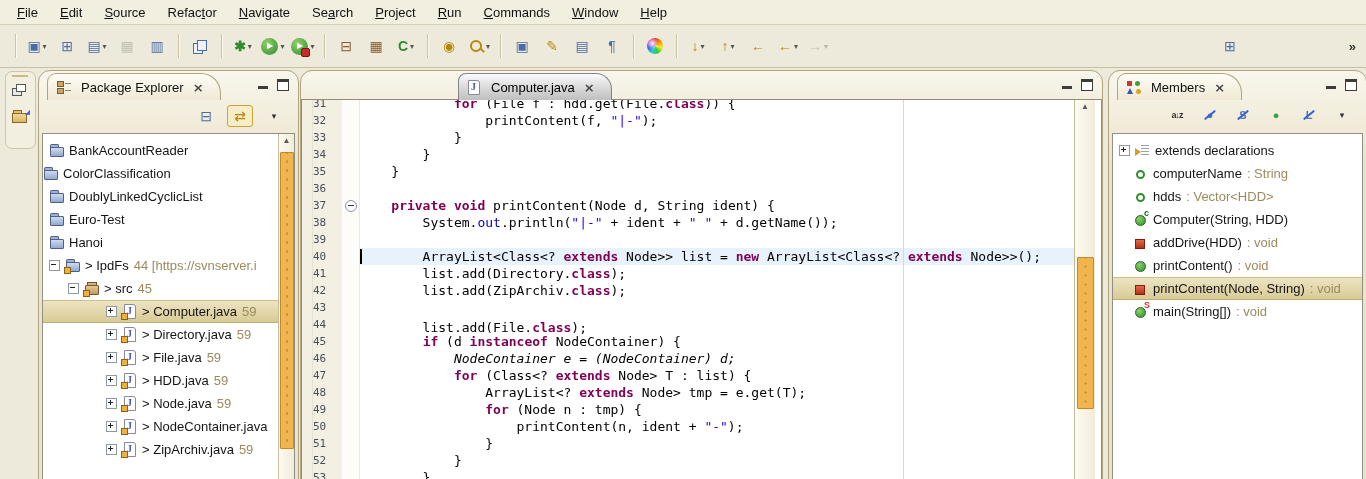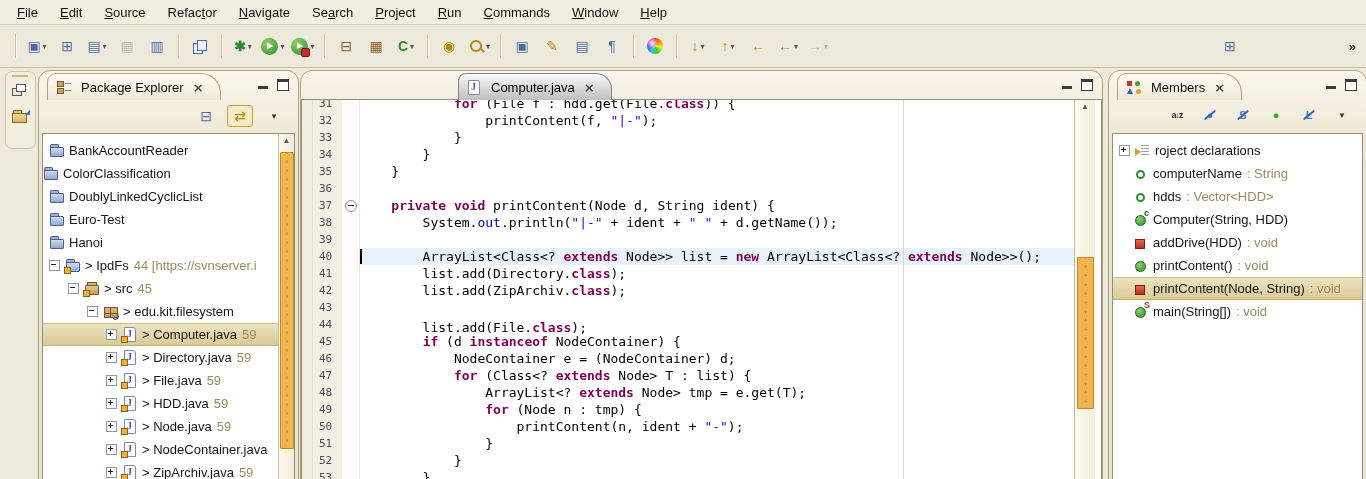--- a/index.html
+++ b/index.html
@@ -160,21 +160,21 @@
         background:linear-gradient(#f8f4e8,#ece5cf);border:1px solid #b0a47e;border-bottom:none;
         border-radius:8px 16px 0 0;color:#222}
   #etab-active{left:157px;top:2px;height:26px;width:135px;z-index:3;
         background:linear-gradient(#fbfbfb,#dedede 45%,#bfbfc1);border:1px solid #83838a;border-bottom:none;
         border-radius:8px 16px 0 0;color:#000}
   #ed-body{position:absolute;left:0;right:0;top:28px;bottom:0;background:#fff;
         border:1px solid #958c73;overflow:hidden}
   .gut-annot{position:absolute;left:0;top:0;bottom:0;width:10px;background:#f3efe2;
         border-right:1px solid #e6e1d0}
   .gut-nums{position:absolute;left:11px;top:0;bottom:0;width:29px;background:#f3efe2;overflow:hidden}
-  .lnum{position:absolute;right:4px;width:25px;text-align:center;
+  .lnum{position:absolute;right:4px;width:25px;text-align:left;
         font:11px/17px "DejaVu Sans Mono",monospace;color:#474f58}
   .gut-fold{position:absolute;left:40px;top:0;bottom:0;width:17px;background:#fdfcf8;
         border-right:1px solid #eceadf;overflow:hidden}
   .foldmark{position:absolute;left:3px;width:10px;height:10px;border:1px solid #8a94a8;
         border-radius:50%;background:#fff}
   .foldmark::before{content:"";position:absolute;left:2px;top:4px;width:6px;height:1px;background:#333}
   #code-area{position:absolute;left:58px;right:27px;top:0;bottom:0;overflow:hidden}
   .code-line{position:absolute;left:0;right:0;height:17px;white-space:pre;
         font:13px/17px "DejaVu Sans Mono",monospace;color:#000}
   .code-line.cur{background:#e8f2fd}
@@ -383,27 +383,20 @@
             <span class="tlabel">&gt; IpdFs</span>
             <span class="tdec">44 [https://svnserver.i</span>
           </div>
           <div class="trow" style="padding-left: 25px;">
             <span class="expander"></span>
             <span class="ticon i-src">
               <i></i>
             </span>
             <span class="tlabel">&gt; src</span>
             <span class="tdec">45</span>
-          </div>
-          <div class="trow" style="padding-left: 44px;">
-            <span class="expander"></span>
-            <span class="ticon i-package">
-              <i></i>
-            </span>
-            <span class="tlabel">&gt; edu.kit.filesystem</span>
           </div>
           <div class="trow sel" style="padding-left: 63px;">
             <span class="expander plus"></span>
             <span class="ticon i-jfile">
               <i></i>
             </span>
             <span class="tlabel">&gt; Computer.java</span>
             <span class="tdec">59</span>
           </div>
           <div class="trow" style="padding-left: 63px;">
@@ -511,21 +504,21 @@
             <div class="code-line" style="top: 80px;"></div>
             <div class="code-line" style="top: 97px;">    <span class="tok-kw">private</span> <span class="tok-kw">void</span> printContent(Node d, String ident) {</div>
             <div class="code-line" style="top: 114px;">        System.<span class="tok-st">out</span>.println(<span class="tok-str">"|-"</span> + ident + <span class="tok-str">" "</span> + d.getName());</div>
             <div class="code-line" style="top: 131px;"></div>
             <div class="code-line cur" style="top: 148px;"><span class="caret"></span>        ArrayList&lt;Class&lt;? <span class="tok-kw">extends</span> Node&gt;&gt; list = <span class="tok-kw">new</span> ArrayList&lt;Class&lt;? <span class="tok-kw">extends</span> Node&gt;&gt;();</div>
             <div class="code-line" style="top: 165px;">        list.add(Directory.<span class="tok-kw">class</span>);</div>
             <div class="code-line" style="top: 182px;">        list.add(ZipArchiv.<span class="tok-kw">class</span>);</div>
             <div class="code-line" style="top: 199px; margin-top: 20px;">        list.add(File.<span class="tok-kw">class</span>);</div>
             <div class="code-line" style="top: 216px;"></div>
             <div class="code-line" style="top: 233px;">        <span class="tok-kw">if</span> (d <span class="tok-kw">instanceof</span> NodeContainer) {</div>
-            <div class="code-line" style="top: 250px;">            NodeContainer e = (NodeContainer) d;</div>
+            <div class="code-line" style="top: 250px; font-style: italic;">            NodeContainer e = (NodeContainer) d;</div>
             <div class="code-line" style="top: 267px;">            <span class="tok-kw">for</span> (Class&lt;? <span class="tok-kw">extends</span> Node&gt; T : list) {</div>
             <div class="code-line" style="top: 284px;">                ArrayList&lt;? <span class="tok-kw">extends</span> Node&gt; tmp = e.get(T);</div>
             <div class="code-line" style="top: 301px;">                <span class="tok-kw">for</span> (Node n : tmp) {</div>
             <div class="code-line" style="top: 318px;">                    printContent(n, ident + <span class="tok-str">"-"</span>);</div>
             <div class="code-line" style="top: 335px;">                }</div>
             <div class="code-line" style="top: 352px;">            }</div>
             <div class="code-line" style="top: 369px;">        }</div>
           </div>
         <div id="pmargin"></div>
       </div>
@@ -567,21 +560,21 @@
         </span>
         <span class="tbtn">
           <span class="tg g-plain">▾</span>
         </span>
       </div>
     <div class="list-area">
       <div id="members-list" style="padding-top:5px">
           <div class="trow">
             <span class="expander plus"></span>
             <span class="ticon mi-import"></span>
-            <span class="tlabel">roject declarations</span>
+            <span class="tlabel">extends declarations</span>
           </div>
           <div class="trow">
             <span class="mrow-pad"></span>
             <span class="ticon mi-field"></span>
             <span class="tlabel">computerName</span>
             <span class="tdec"> : String</span>
           </div>
           <div class="trow">
             <span class="mrow-pad"></span>
             <span class="ticon mi-field"></span>

